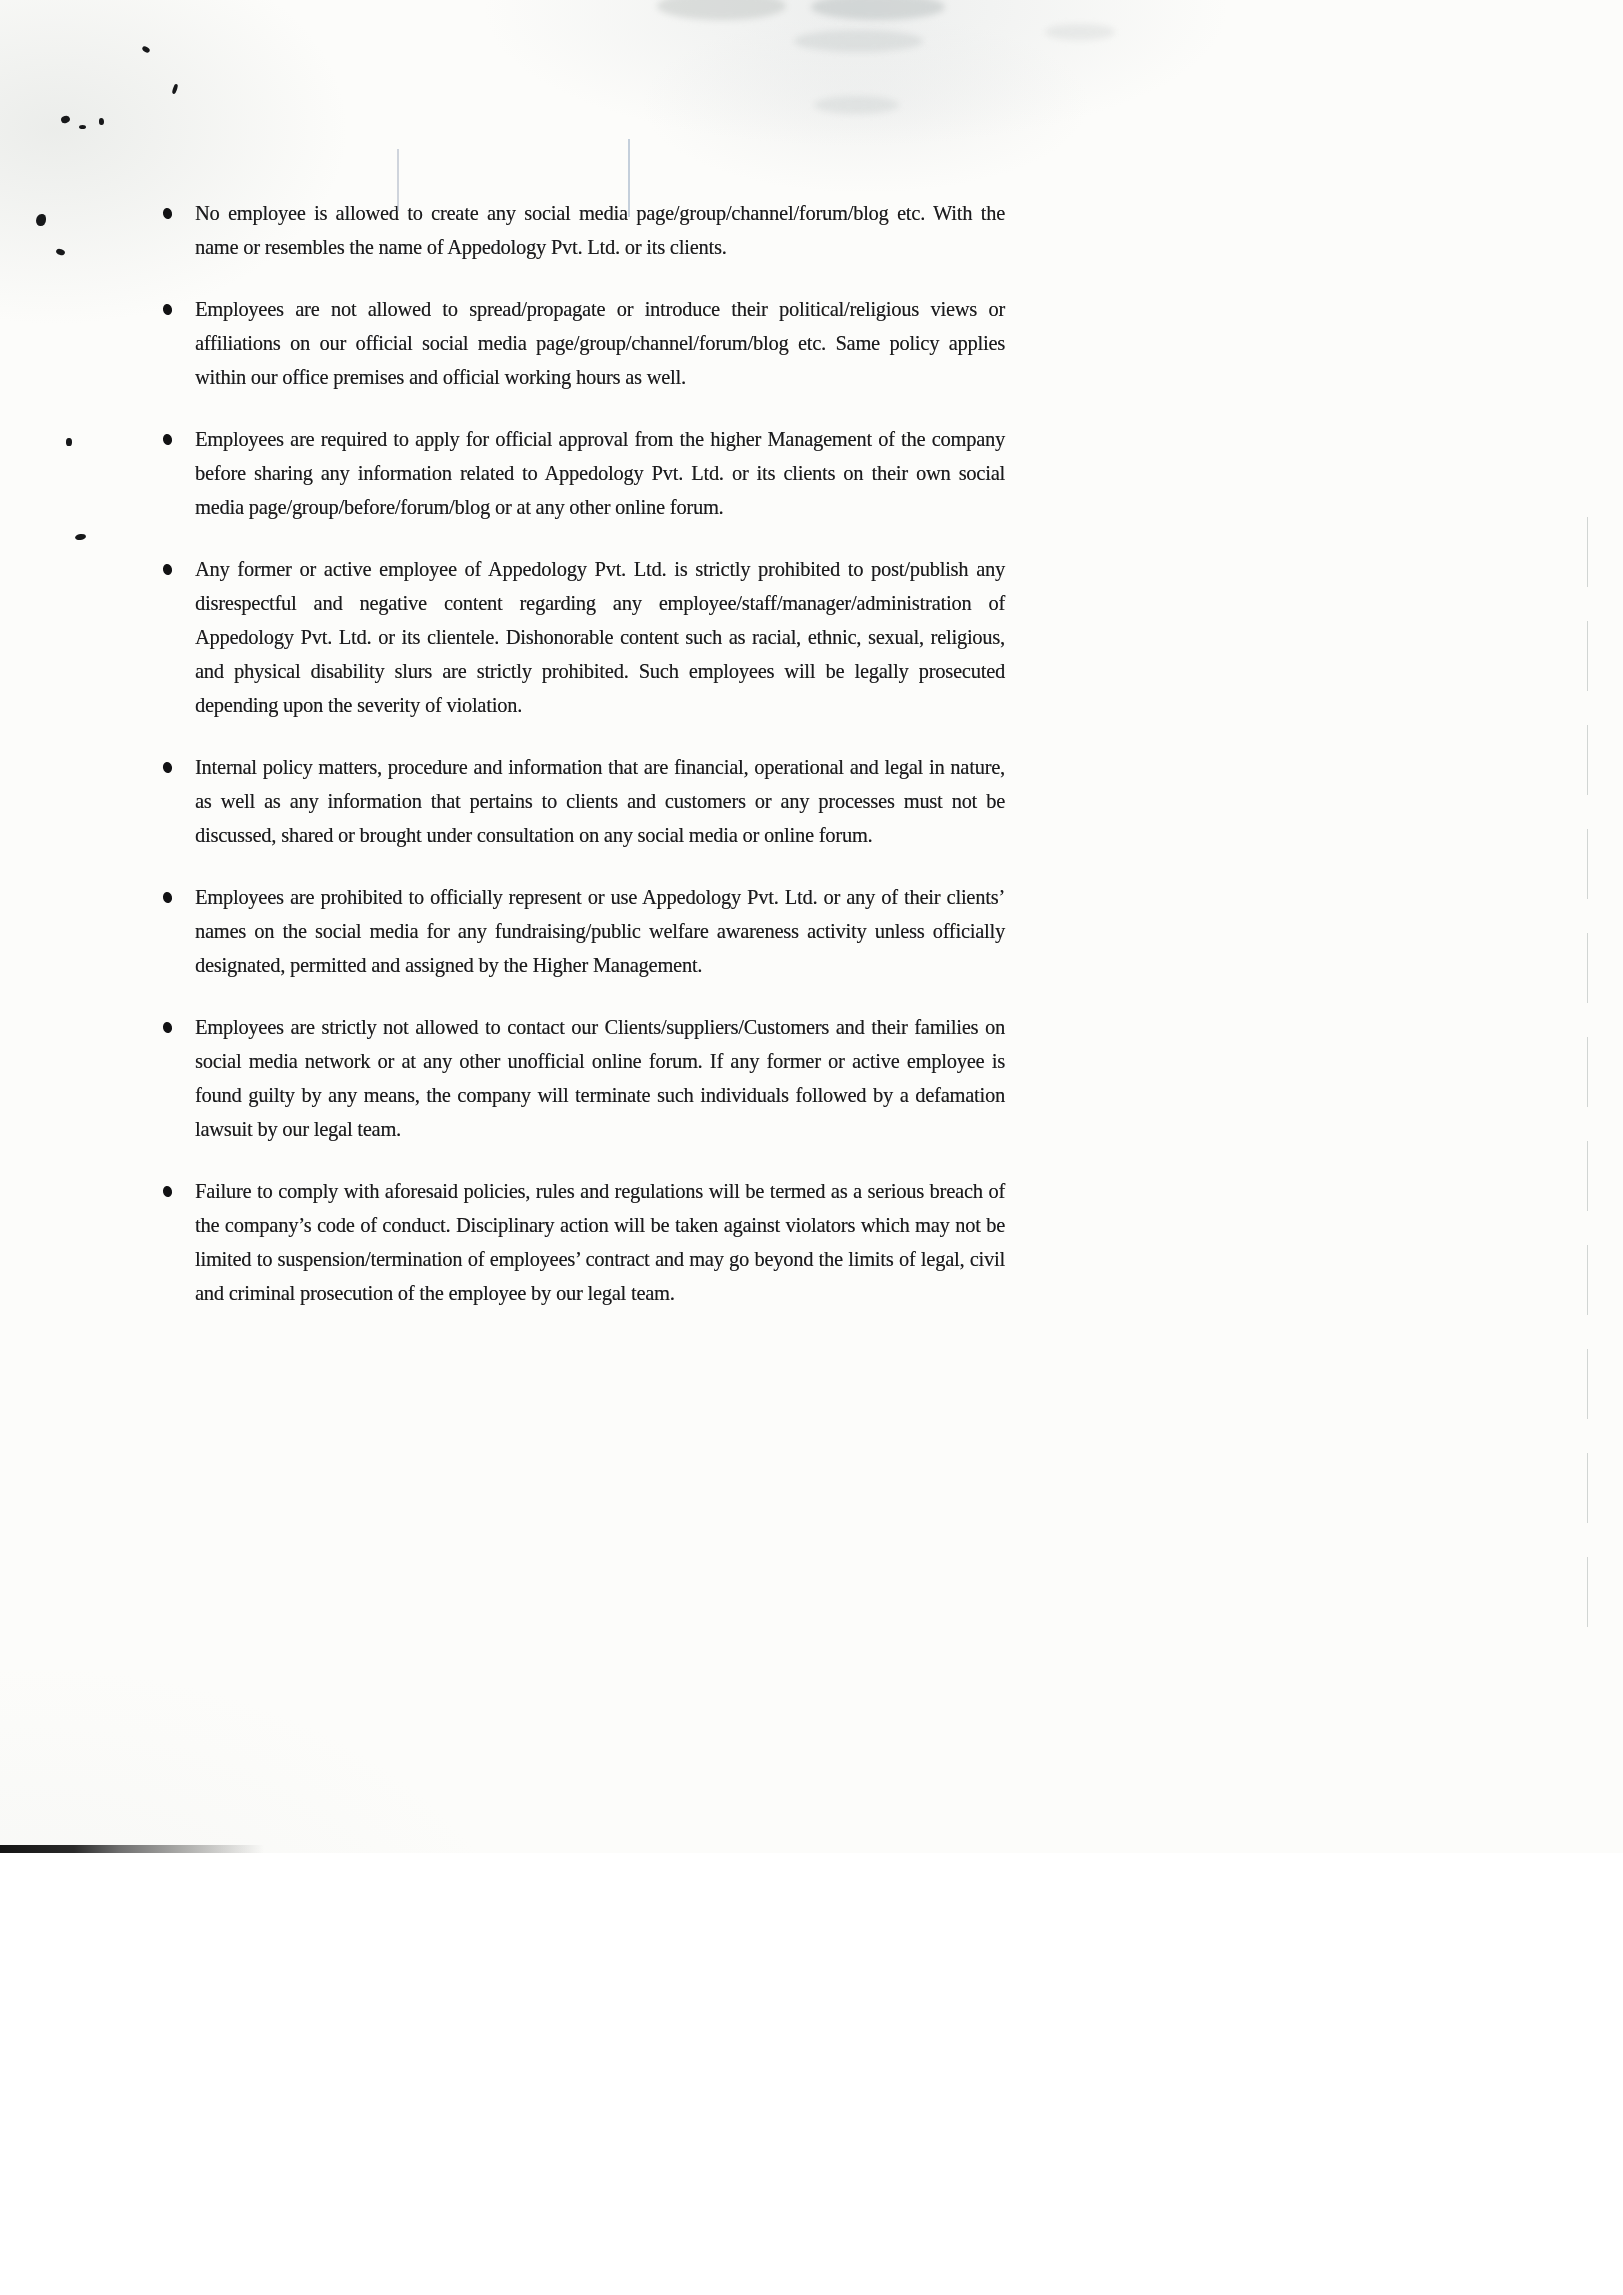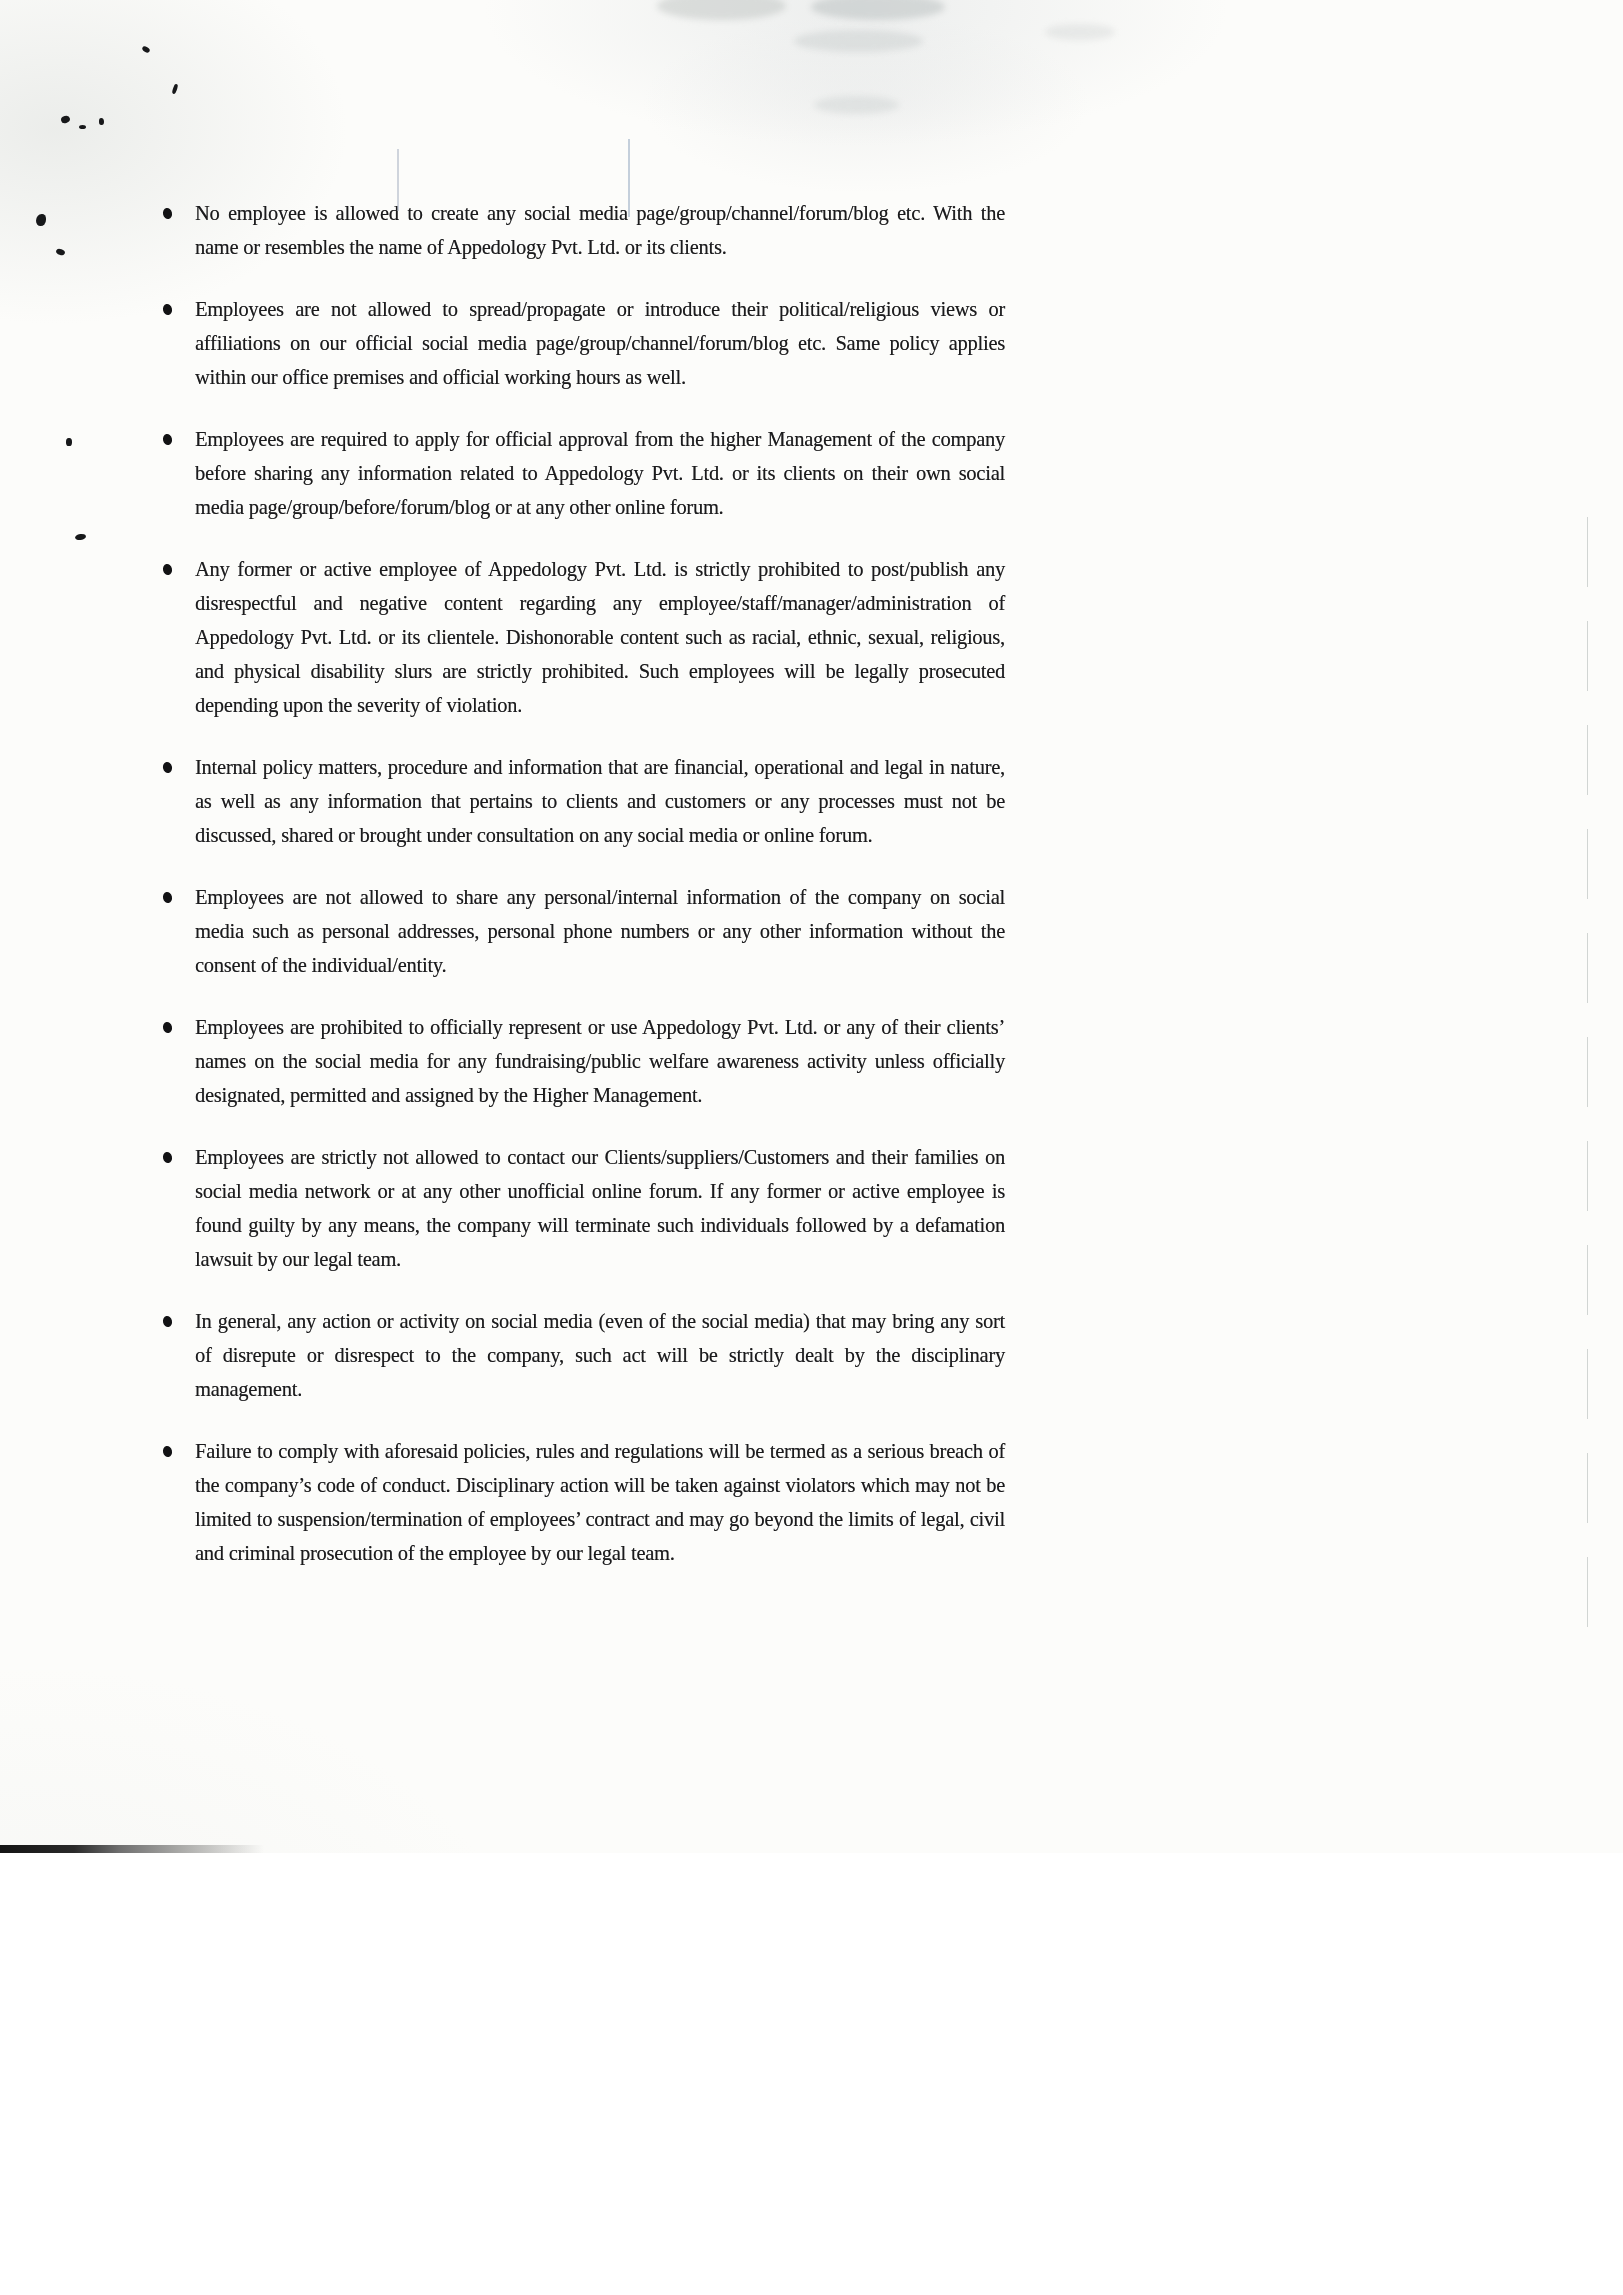--- a/index.html
+++ b/index.html
@@ -105,24 +105,22 @@
 <body>
 
 <div class="page">
 
   <ul class="bullets">
     <li>No employee is allowed to create any social media page/group/channel/forum/blog etc. With the name or resembles the name of Appedology Pvt. Ltd. or its clients.</li>
     <li>Employees are not allowed to spread/propagate or introduce their political/religious views or affiliations on our official social media page/group/channel/forum/blog etc. Same policy applies within our office premises and official working hours as well.</li>
     <li>Employees are required to apply for official approval from the higher Management of the company before sharing any information related to Appedology Pvt. Ltd. or its clients on their own social media page/group/before/forum/blog or at any other online forum.</li>
     <li>Any former or active employee of Appedology Pvt. Ltd. is strictly prohibited to post/publish any disrespectful and negative content regarding any employee/staff/manager/administration of Appedology Pvt. Ltd. or its clientele. Dishonorable content such as racial, ethnic, sexual, religious, and physical disability slurs are strictly prohibited. Such employees will be legally prosecuted depending upon the severity of violation.</li>
     <li>Internal policy matters, procedure and information that are financial, operational and legal in nature, as well as any information that pertains to clients and customers or any processes must not be discussed, shared or brought under consultation on any social media or online forum.</li>
-    <li>Employees are not allowed to share any personal/internal information of the company on social media such as personal addresses, personal phone numbers or any other information without the consent of the individual/entity.</li>
     <li>Employees are prohibited to officially represent or use Appedology Pvt. Ltd. or any of their clients’ names on the social media for any fundraising/public welfare awareness activity unless officially designated, permitted and assigned by the Higher Management.</li>
     <li>Employees are strictly not allowed to contact our Clients/suppliers/Customers and their families on social media network or at any other unofficial online forum. If any former or active employee is found guilty by any means, the company will terminate such individuals followed by a defamation lawsuit by our legal team.</li>
-    <li>In general, any action or activity on social media (even of the social media) that may bring any sort of disrepute or disrespect to the company, such act will be strictly dealt by the disciplinary management.</li>
     <li>Failure to comply with aforesaid policies, rules and regulations will be termed as a serious breach of the company’s code of conduct. Disciplinary action will be taken against violators which may not be limited to suspension/termination of employees’ contract and may go beyond the limits of legal, civil and criminal prosecution of the employee by our legal team.</li>
   </ul>
 
   <div class="hw-date">12/07/21</div>
 
   <svg class="sig" width="234" height="144" viewBox="0 0 235 145">
     <g fill="none" stroke="#2c35a5" stroke-width="3.2" stroke-linecap="round" stroke-linejoin="round" opacity="0.92">
       <path d="M20,119 L156,58"></path>
       <path d="M66,128 C58,96 57,50 69,36 C78,26 83,44 77,70 C72,92 68,112 66,128" stroke-width="3.6"></path>
       <path d="M69,84 L137,50 L134,92 L71,88"></path>

